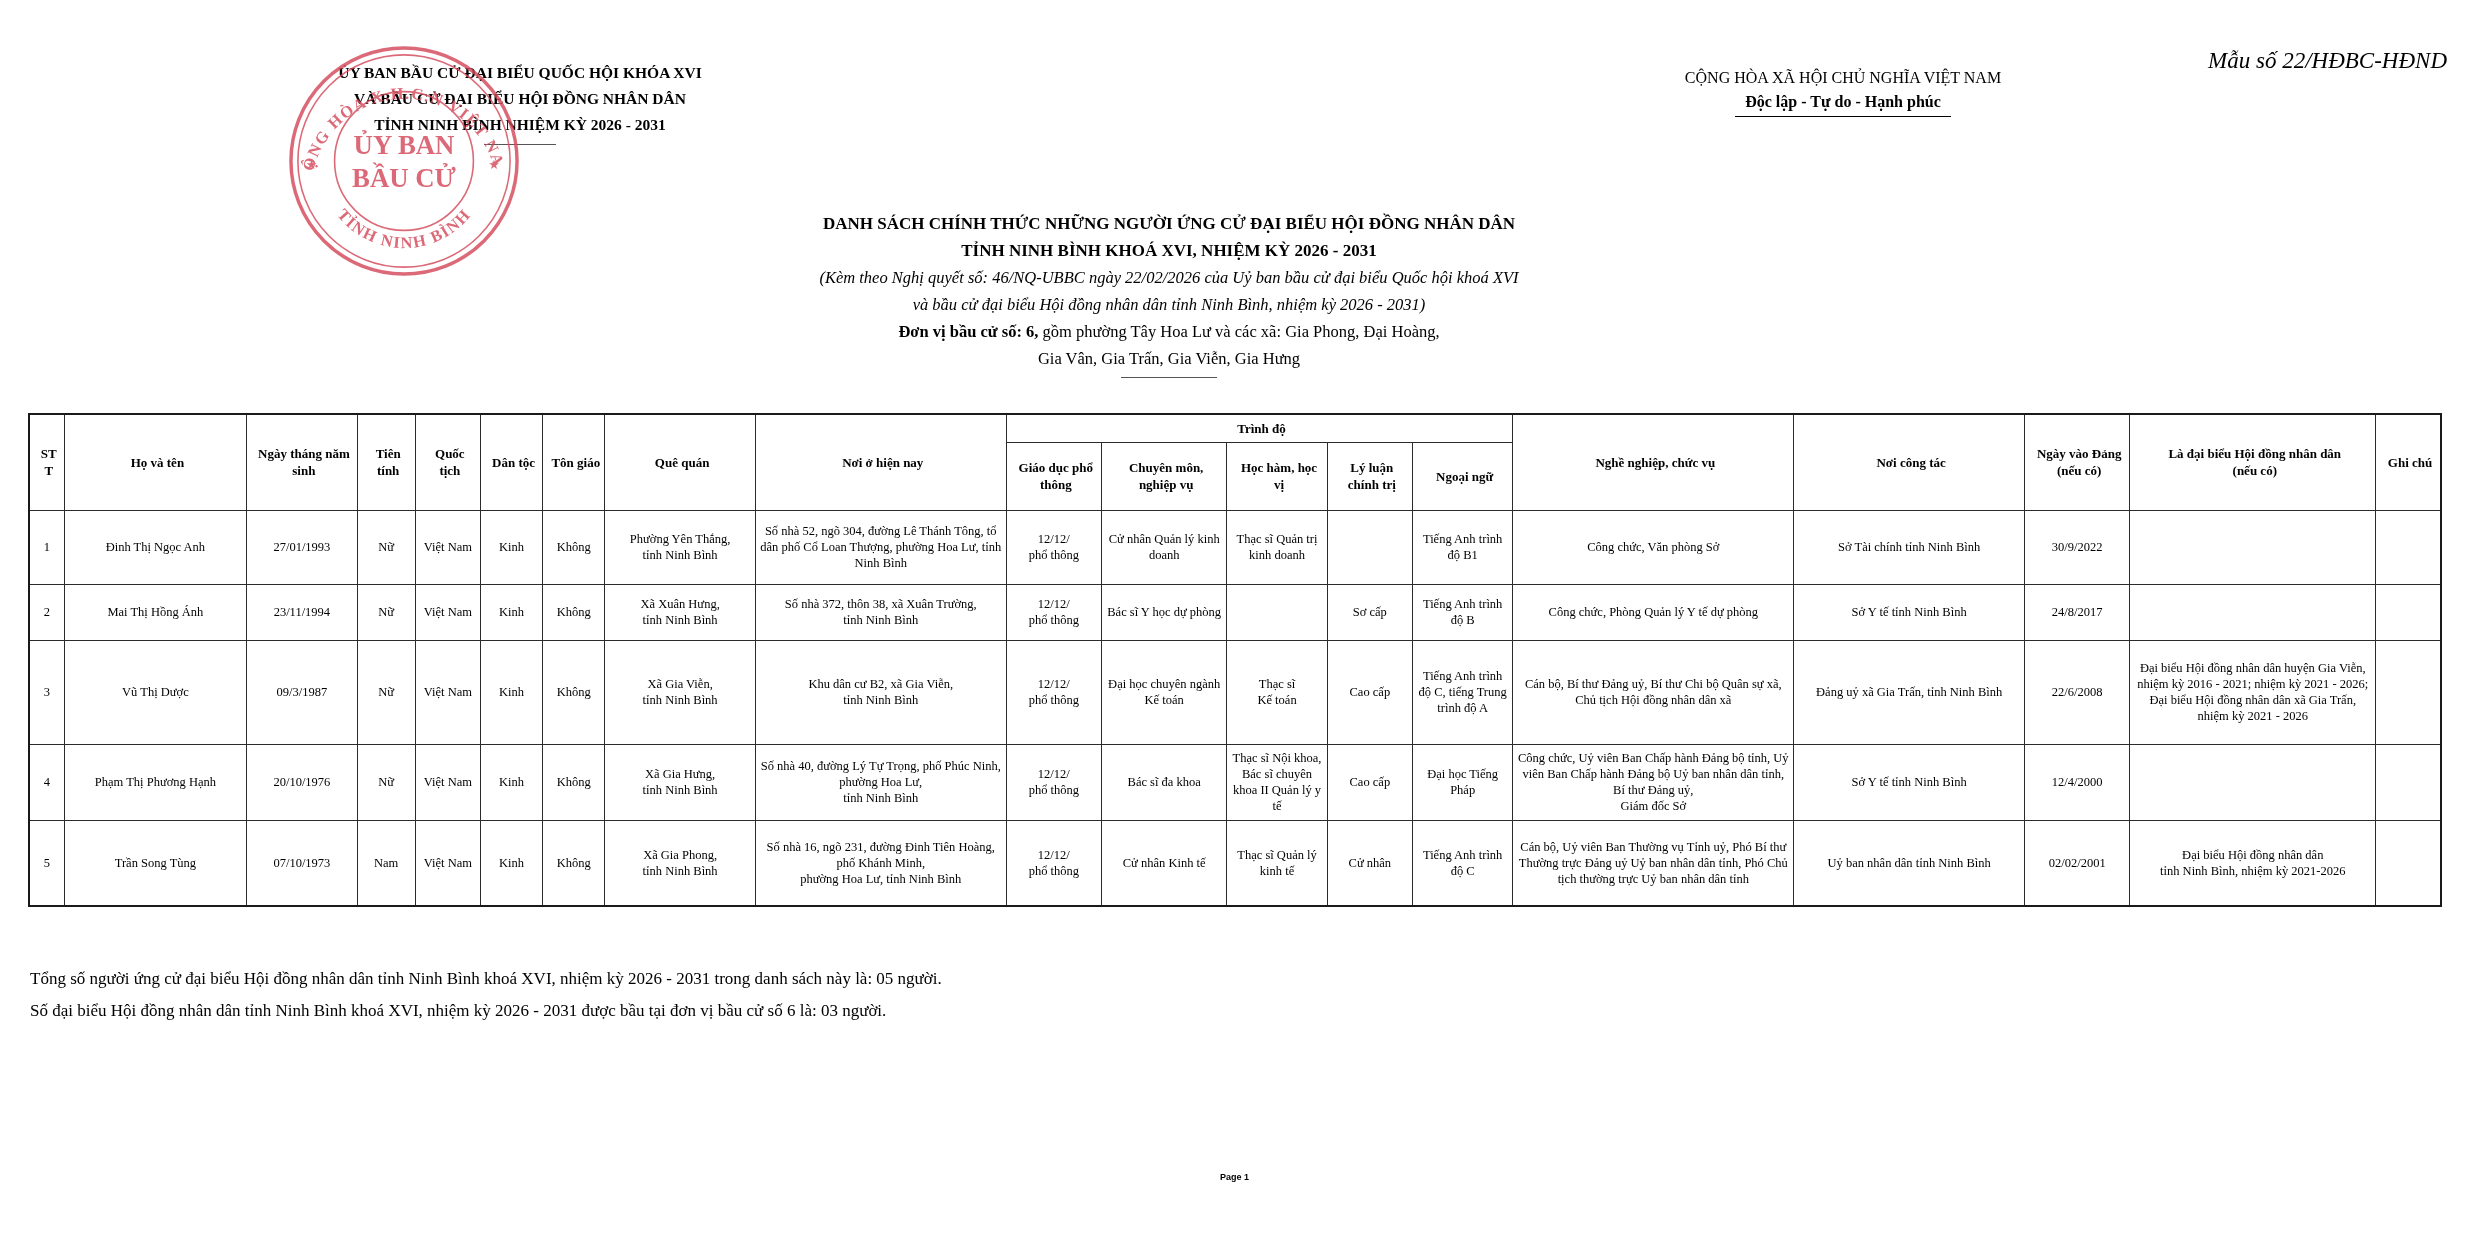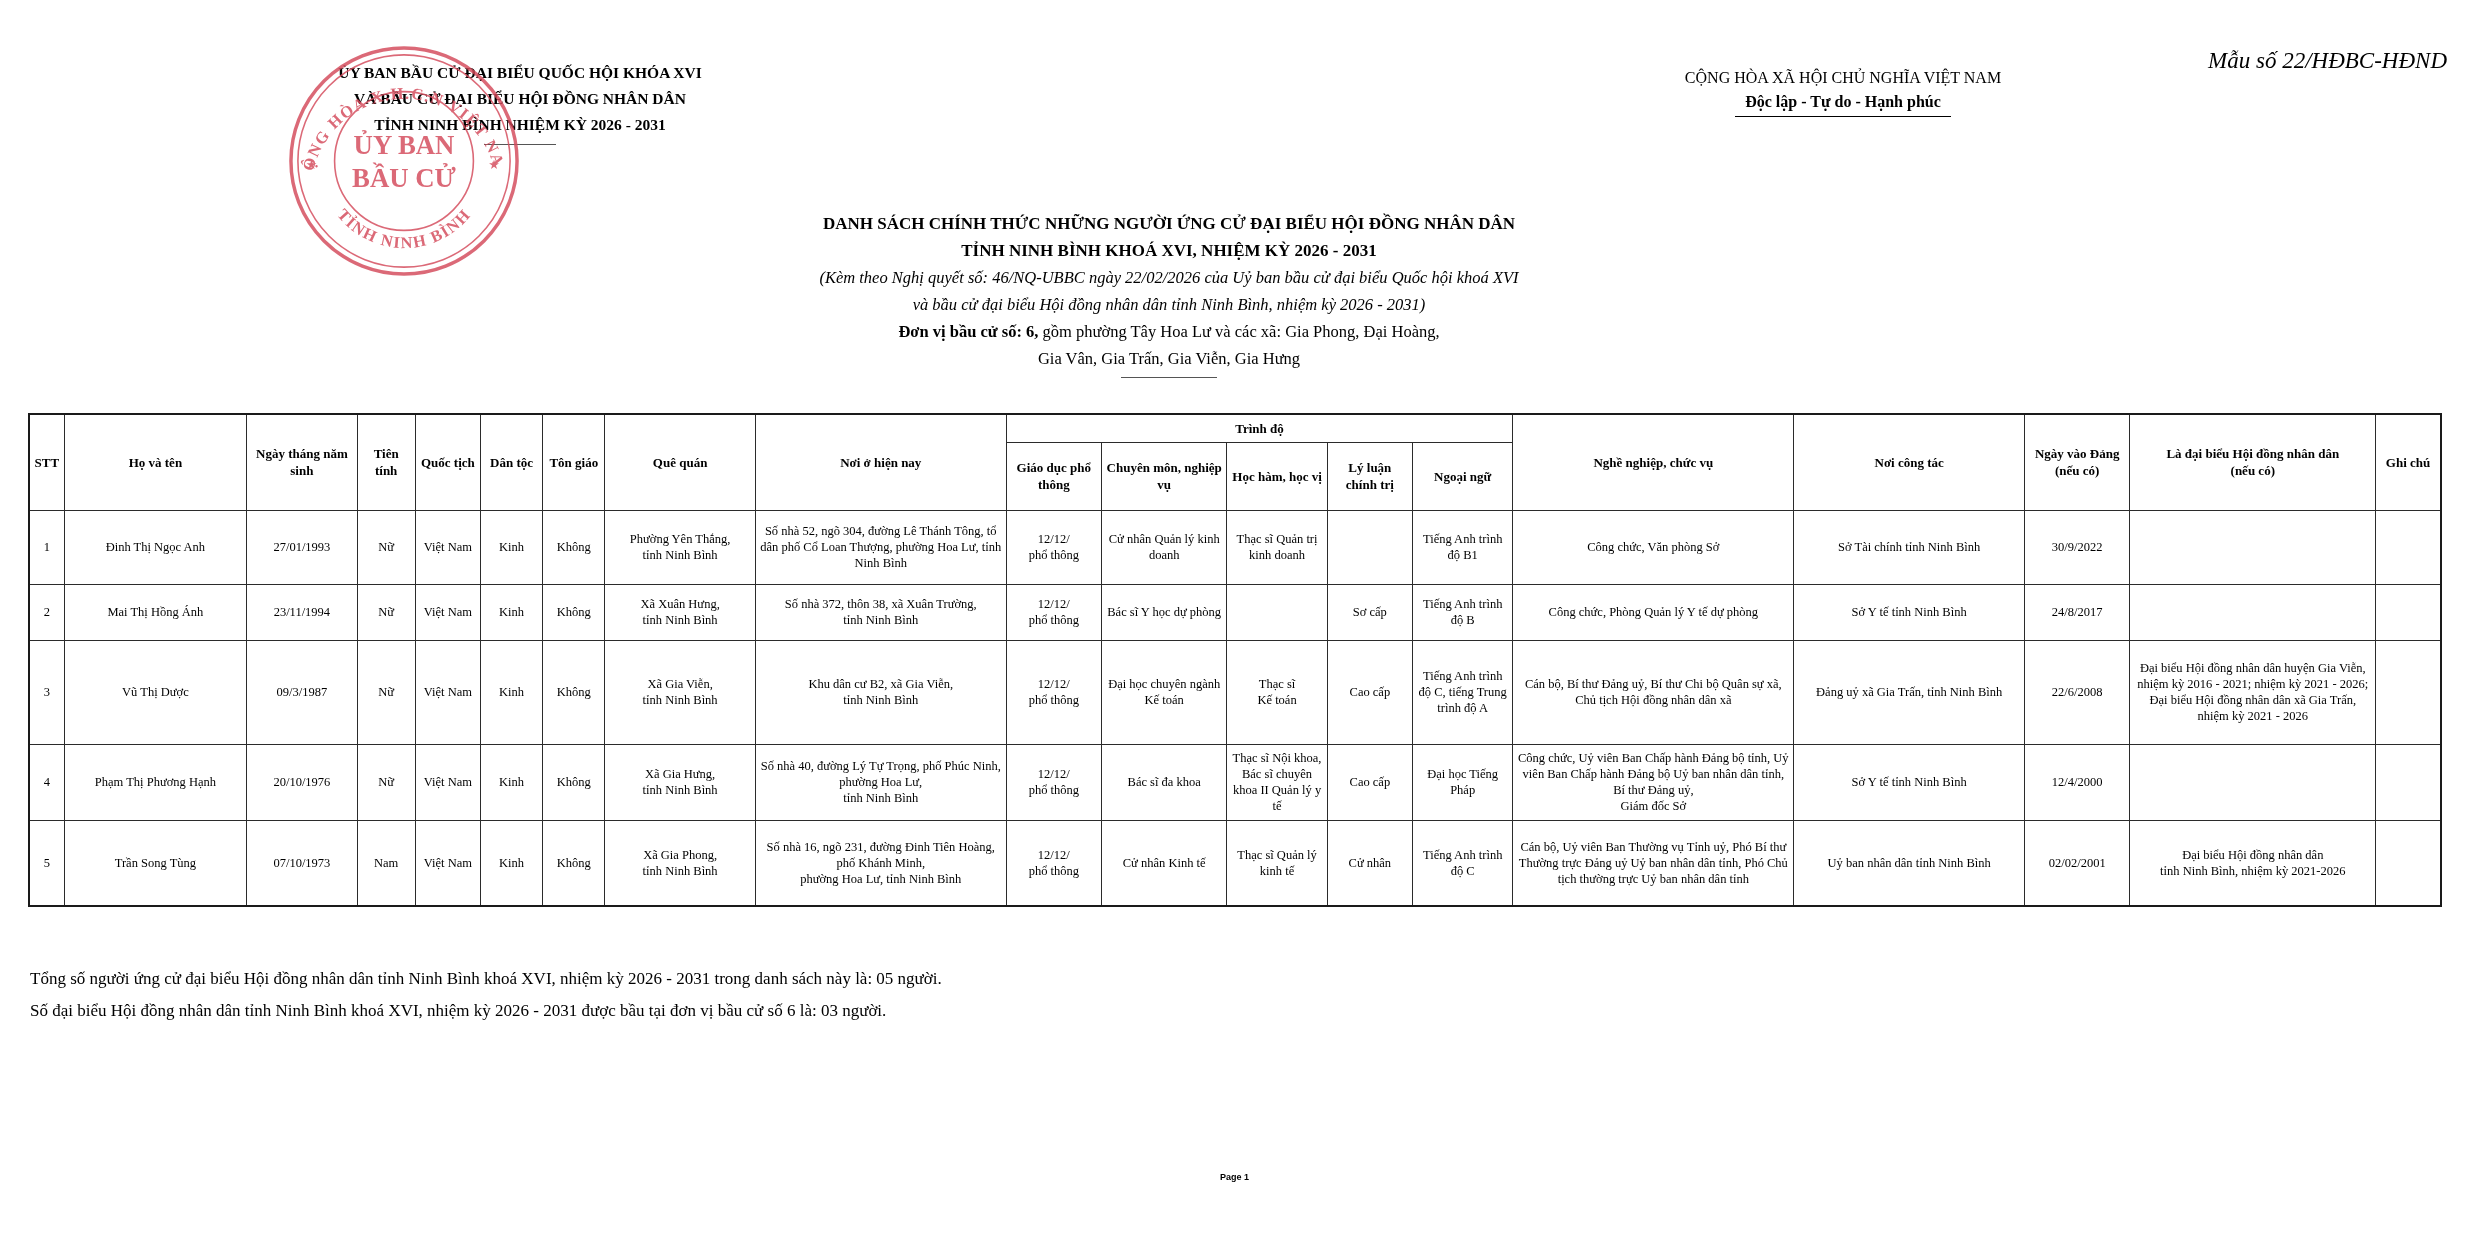--- a/index.html
+++ b/index.html
@@ -26,21 +26,21 @@
   .title-block .t2{font-style:italic;font-size:16.5px;line-height:27px;}
   .title-block .t3{font-size:16.5px;line-height:27px;}
   .title-block .rule{width:96px;height:0;border-top:1.5px solid #555;margin:5px auto 0 auto;}
   
   .tbl-wrap{position:absolute;top:413px;left:28px;}
   table.main{border-collapse:collapse;table-layout:fixed;width:2414px;border:2px solid #1a1a1a;}
   table.main th,table.main td{
     border:1px solid #2b2b2b;vertical-align:middle;text-align:center;
     padding:2px 4px;white-space:pre-line;word-wrap:break-word;
   }
-  table.main th{font-weight:bold;font-size:13px;line-height:17px;}
+  table.main th{font-weight:bold;font-size:13px;line-height:17px;padding-left:8px;}
   table.main td{font-size:12.5px;line-height:16px;}
   td.name{text-align:left;padding-left:6px;font-size:13px;}
   
   .totals{position:absolute;top:930px;left:30px;font-size:17px;line-height:32px;margin-top:33px;}
   
   .pageno{position:absolute;top:1172px;left:0;width:2469px;text-align:center;
     font-family:"Liberation Sans","DejaVu Sans",sans-serif;font-size:9px;font-weight:bold;}
 </style>
 </head>
 <body>

